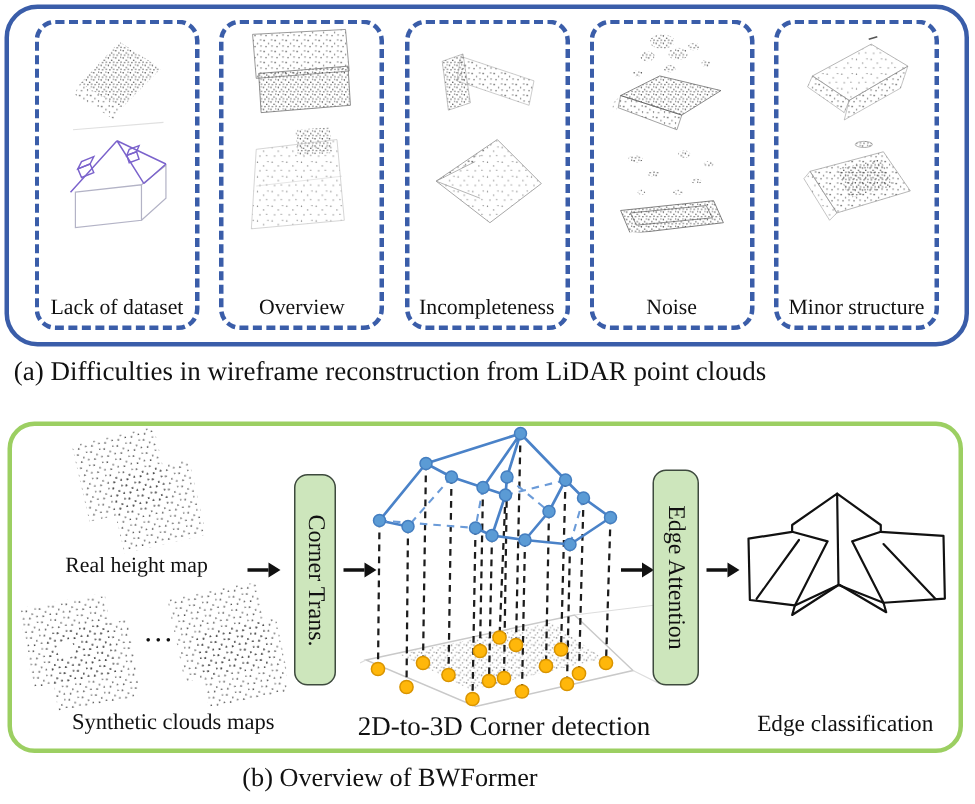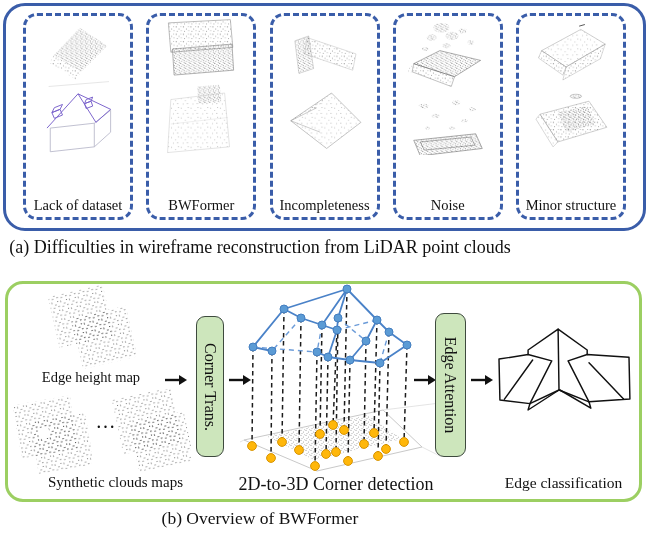--- a/index.html
+++ b/index.html
@@ -89,21 +89,21 @@
     </div>
 
     <div class="sub-box">
       <svg class="art" viewBox="0 0 100 168">
         <polygon points="10,6 86,2 89,36 13,42" fill="url(#stip-m)" stroke="#777" stroke-width="0.6"></polygon>
         <polygon points="15,38 88,32 90,64 17,70" fill="url(#stip-d)" stroke="#666" stroke-width="0.6"></polygon>
         <polygon points="45,84 73,82 75,103 47,105" fill="url(#stip-d)"></polygon>
         <polygon points="13,100 79,92 85,158 9,165" fill="url(#stip-l)" stroke="#bbb" stroke-width="0.5"></polygon>
         <line x1="13" y1="130" x2="83" y2="122" stroke="#ccc" stroke-width="0.4"></line>
       </svg>
-      <div class="sub-label">BWFormer</div>
+      <div class="sub-label">Overview</div>
     </div>
 
     <div class="sub-box">
       <svg class="art" viewBox="0 0 100 168">
         <polygon points="13,28 30,22 36,62 18,68" fill="url(#stip-d)" stroke="#888" stroke-width="0.4"></polygon>
         <polygon points="28,24 88,44 84,64 25,44" fill="url(#stip-m)" stroke="#999" stroke-width="0.4"></polygon>
         <polygon points="8,126 58,92 94,128 52,160" fill="url(#stip-l)" stroke="#999" stroke-width="0.7"></polygon>
         <polygon points="8,126 58,92 40,110" fill="url(#stip-m)"></polygon>
         <path d="M8,126 L40,110 M8,126 L44,140" stroke="#999" stroke-width="0.6" fill="none"></path>
       </svg>
@@ -157,21 +157,21 @@
   <div class="caption caption-a">(a) Difficulties in wireframe reconstruction from LiDAR point clouds</div>
 
   <div class="panel-b">
 
     <svg class="abs" style="left:40px;top:0px" width="88" height="88" viewBox="0 0 88 88">
       <g transform="rotate(-13 44 44)">
         <rect x="8" y="4" width="56" height="52" fill="url(#stip-m)"></rect>
         <rect x="26" y="30" width="56" height="52" fill="url(#stip-m)"></rect>
       </g>
     </svg>
-    <div class="abs b-label" style="left:28px;top:85px;width:110px">Edge height map</div>
+    <div class="abs b-label" style="left:28px;top:85px;width:110px">Real height map</div>
 
     <svg class="abs" style="left:156px;top:89px" width="24" height="14" viewBox="0 0 24 14">
       <line x1="1" y1="7" x2="15" y2="7" stroke="#111" stroke-width="2.4"></line>
       <polygon points="15,2 23,7 15,12" fill="#111"></polygon>
     </svg>
 
     <svg class="abs" style="left:4px;top:107px" width="80" height="84" viewBox="0 0 80 84">
       <g transform="rotate(-10 40 42)">
         <rect x="6" y="8" width="58" height="54" fill="url(#stip-m)"></rect>
         <rect x="20" y="28" width="56" height="52" fill="url(#stip-m)"></rect>

